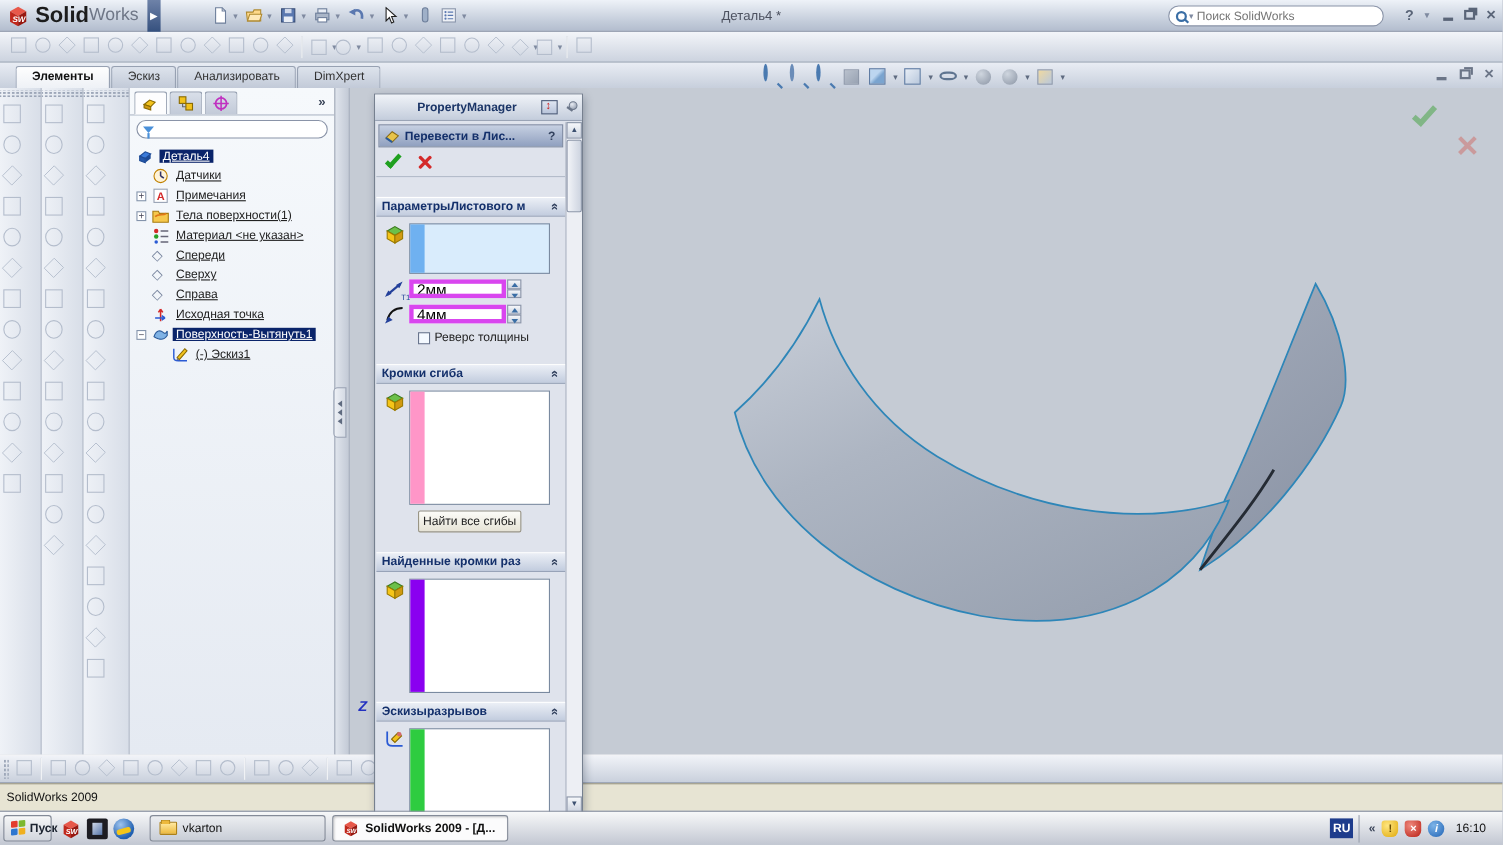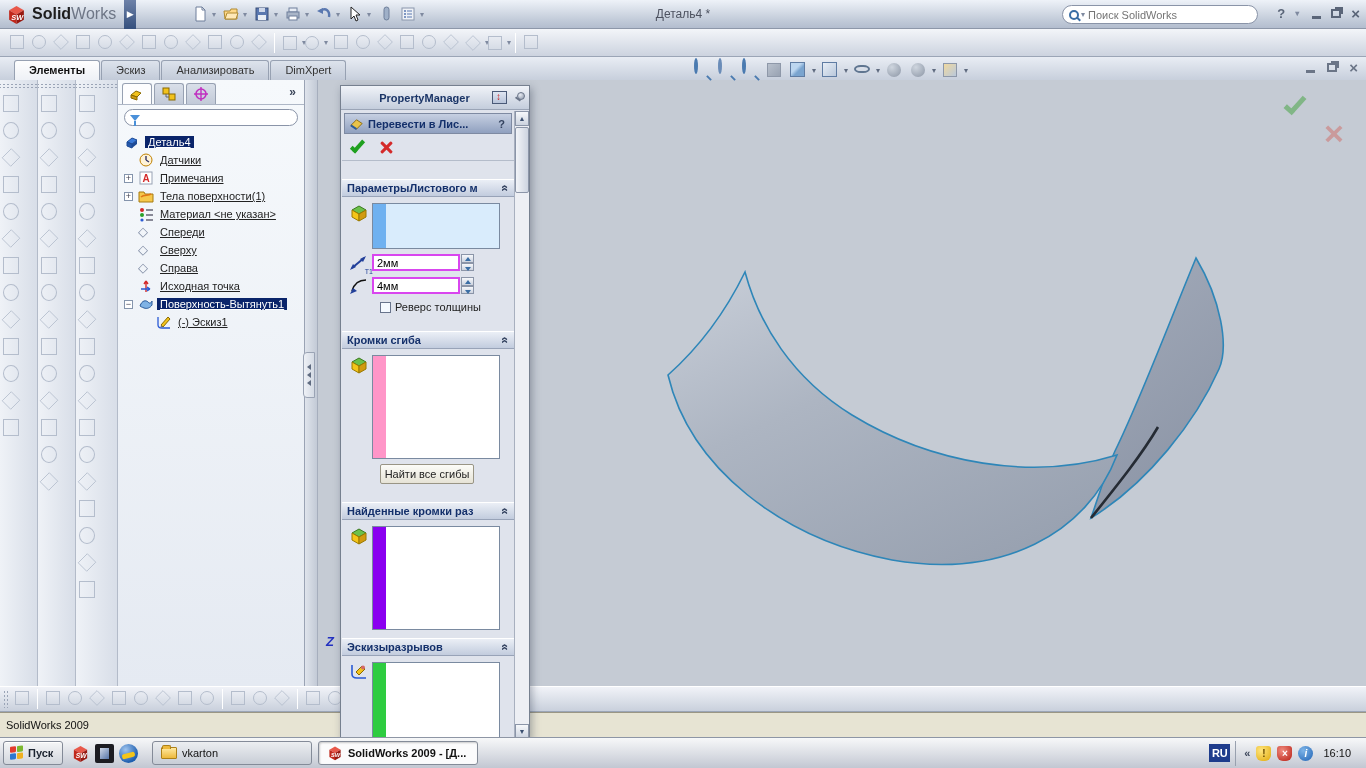--- a/index.html
+++ b/index.html
@@ -15,21 +15,21 @@
   .ph.alt-c::before { transform:rotate(45deg) scale(.8); }
   .ph-dd::after { content:"▾"; position:absolute; right:-6px; top:5px; font-size:8px; color:#7f8aa0; }
   .handle-dots { width:100%; height:7px; background-image:radial-gradient(#9aa4b6 1px, transparent 1px);
                  background-size:4px 3px; background-position:2px 1px; margin-bottom:2px; }
 
   
   #titlebar { position:absolute; left:0; top:0; width:1366px; height:29px;
               background:linear-gradient(#eef2f8,#c3ccda 70%,#b3bdce); border-bottom:1px solid #8d97a9; }
   .logo { display:flex; align-items:center; padding:0 6px; height:100%; }
   .logo-cube { width:21px; height:21px; margin-right:5px; }
-  .logo-solid { font-weight:bold; font-size:16px; color:#1c1c1c; letter-spacing:0; }
+  .logo-solid { font-weight:bold; font-size:20px; color:#1c1c1c; letter-spacing:0; }
   .logo-works { font-size:16px; color:#6e7686; }
   .logo-arrow { width:12px; height:29px; margin-left:8px;
                 background:linear-gradient(#6e82a8,#35507e); color:#fff; font-size:9px;
                 display:flex; align-items:center; justify-content:center; }
   .tb-icons { display:flex; align-items:center; margin-left:30px; gap:2px; }
   .tb-ic { width:20px; height:20px; display:flex; align-items:center; justify-content:center; }
   .tb-dd { font-size:8px; color:#7f8aa0; margin:0 3px 0 0; }
   #doc-title { position:absolute; left:50%; transform:translateX(-50%); top:7px; color:#4d5260; font-size:12px; }
   .search-box { position:absolute; right:108px; top:5px; width:196px; height:19px; background:#fff;
                 border:1px solid #8a94a8; border-radius:10px; display:flex; align-items:center; padding:0 6px; }
@@ -157,21 +157,21 @@
   .pm-sec-h .chev { margin-left:auto; transform:rotate(90deg); font-size:12px; color:#33425f; }
   .pm-row { display:flex; align-items:flex-start; margin:6px 4px 2px; }
   .pm-ic { width:26px; flex:none; display:flex; justify-content:center; padding-top:1px; }
   .selbox { width:128px; height:46px; border:1px solid #7a8aa0; background:#d9ecfc; position:relative; }
   .stripe { position:absolute; left:0; top:0; bottom:0; width:13px; }
   .stripe.blue { background:#6fb1f0; } .stripe.pink { background:#ff96c8; }
   .stripe.purple { background:#8a00f0; } .stripe.green { background:#2ecc40; }
   .listbox { width:128px; height:104px; border:1px solid #7a8aa0; background:#fff; position:relative; }
   .listbox.short { height:78px; }
   .pm-inrow { display:flex; align-items:center; margin:4px 4px 0; }
-  .pm-input { width:88px; height:17px; border:2px solid #d946ef; font-size:11px; padding:0 3px;
+  .pm-input { width:88px; height:17px; border:4px solid #d946ef; font-size:14px; padding:0 3px;
               font-family:"Liberation Sans",sans-serif; background:#fff; }
   .spinner { width:13px; height:17px; display:flex; flex-direction:column; margin-left:1px; }
   .spin-b { flex:1; background:linear-gradient(#f6f8fb,#ccd3df); border:1px solid #8b95a8; position:relative; }
   .spin-b::after { content:""; position:absolute; left:3px; width:0; height:0;
                    border-left:3px solid transparent; border-right:3px solid transparent; }
   .spin-b.up::after { top:2px; border-bottom:4px solid #3a6ea5; }
   .spin-b.dn::after { top:3px; border-top:4px solid #3a6ea5; }
   .pm-check { display:flex; align-items:center; gap:4px; margin:6px 0 6px 38px; }
   .cb { width:11px; height:11px; border:1px solid #68748c; background:#f4f9ff; }
   .pm-btn { margin:5px 0 6px 38px; width:94px; height:20px; background:linear-gradient(#fcfcf8,#e6e3d6);
@@ -187,21 +187,21 @@
   .st-cell { height:17px; border-left:1px solid #b0ac9a; border-right:1px solid #fff; margin:0 1px; }
   .st-field { width:148px; height:17px; border:1px solid; border-color:#9a9684 #fff #fff #9a9684;
               background:#e7e4d3; padding:1px 4px; }
   .tag-ic { width:11px; height:11px; background:linear-gradient(135deg,#ffe070,#e0a520); border:1px solid #a8821a;
             border-radius:2px; transform:rotate(-45deg); position:relative; margin:0 8px; }
   .tag-ic::after { content:""; position:absolute; left:2px; top:2px; width:3px; height:3px; border-radius:50%; background:#fff; }
 
   #taskbar { position:absolute; left:0; top:737px; width:1366px; height:31px; z-index:30;
              background:linear-gradient(#f7f8f9,#cdd1da 80%,#c2c7d2); border-top:1px solid #8e96a5;
              display:flex; align-items:center; padding:0 3px; }
-  #startbtn { width:60px; height:24px; border:1px solid #838a97; border-radius:3px;
+  #startbtn { width:44px; height:24px; border:1px solid #838a97; border-radius:3px;
               background:linear-gradient(#f5f6f7,#d2d6dd); display:flex; align-items:center; gap:4px;
               padding:0 6px; font-weight:bold; color:#1c2430; box-shadow:inset 0 1px 0 #fff; }
   .xpflag { width:14px; height:14px; display:grid; grid-template-columns:6px 6px; grid-template-rows:6px 6px; gap:1px; transform:skewY(-6deg); }
   .xpflag i { border-radius:1px; }
   .xpflag i:nth-child(1){background:#e33c2e;} .xpflag i:nth-child(2){background:#7cb82f;}
   .xpflag i:nth-child(3){background:#2e77d0;} .xpflag i:nth-child(4){background:#f0b01f;}
   .ql { display:flex; align-items:center; gap:5px; padding:0 8px; }
   .ql-ic { width:19px; height:19px; }
   .ql-dark { background:#1c1c22; border-radius:2px; position:relative; }
   .ql-dark::after { content:""; position:absolute; inset:4px 5px; background:linear-gradient(135deg,#cfd8e8,#5574a8); }

